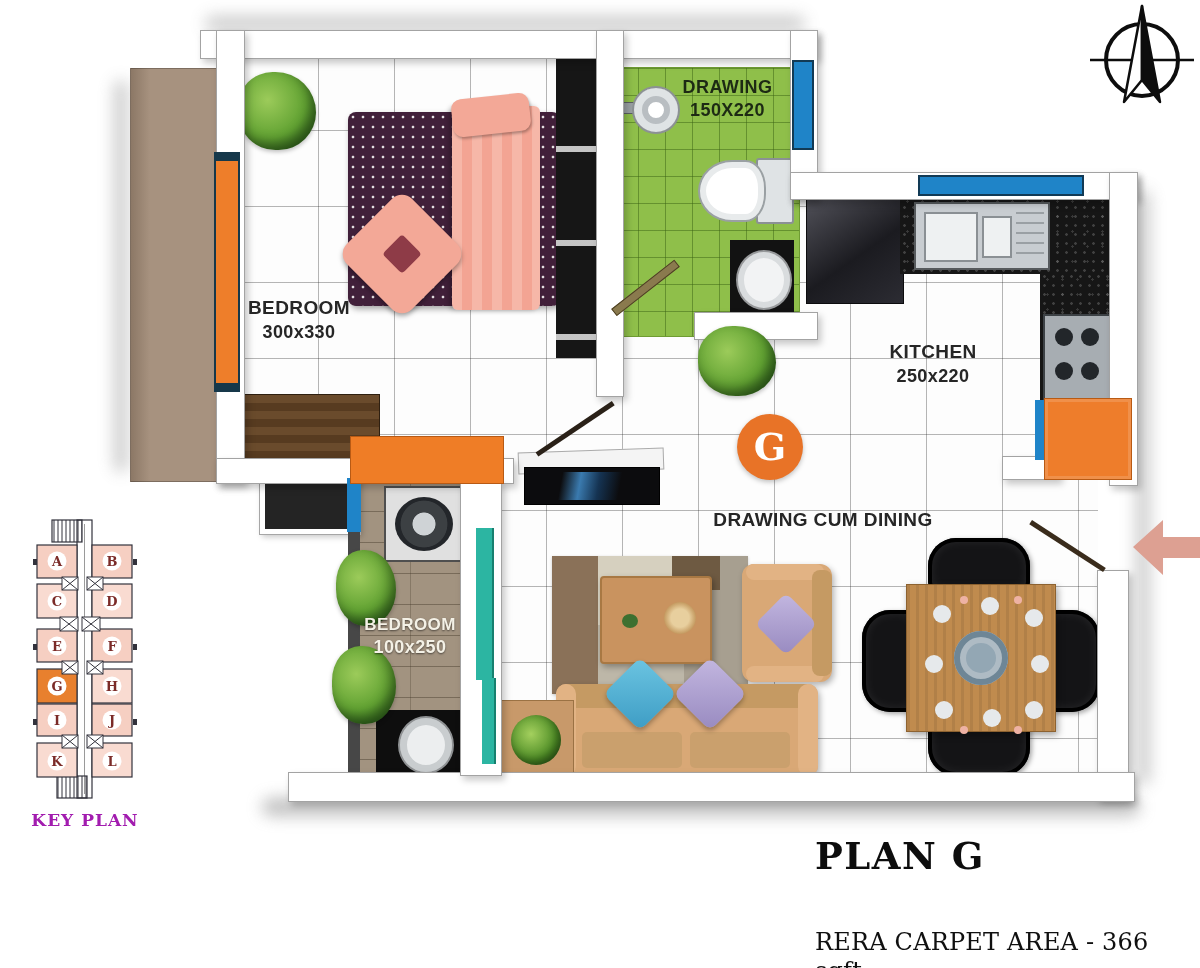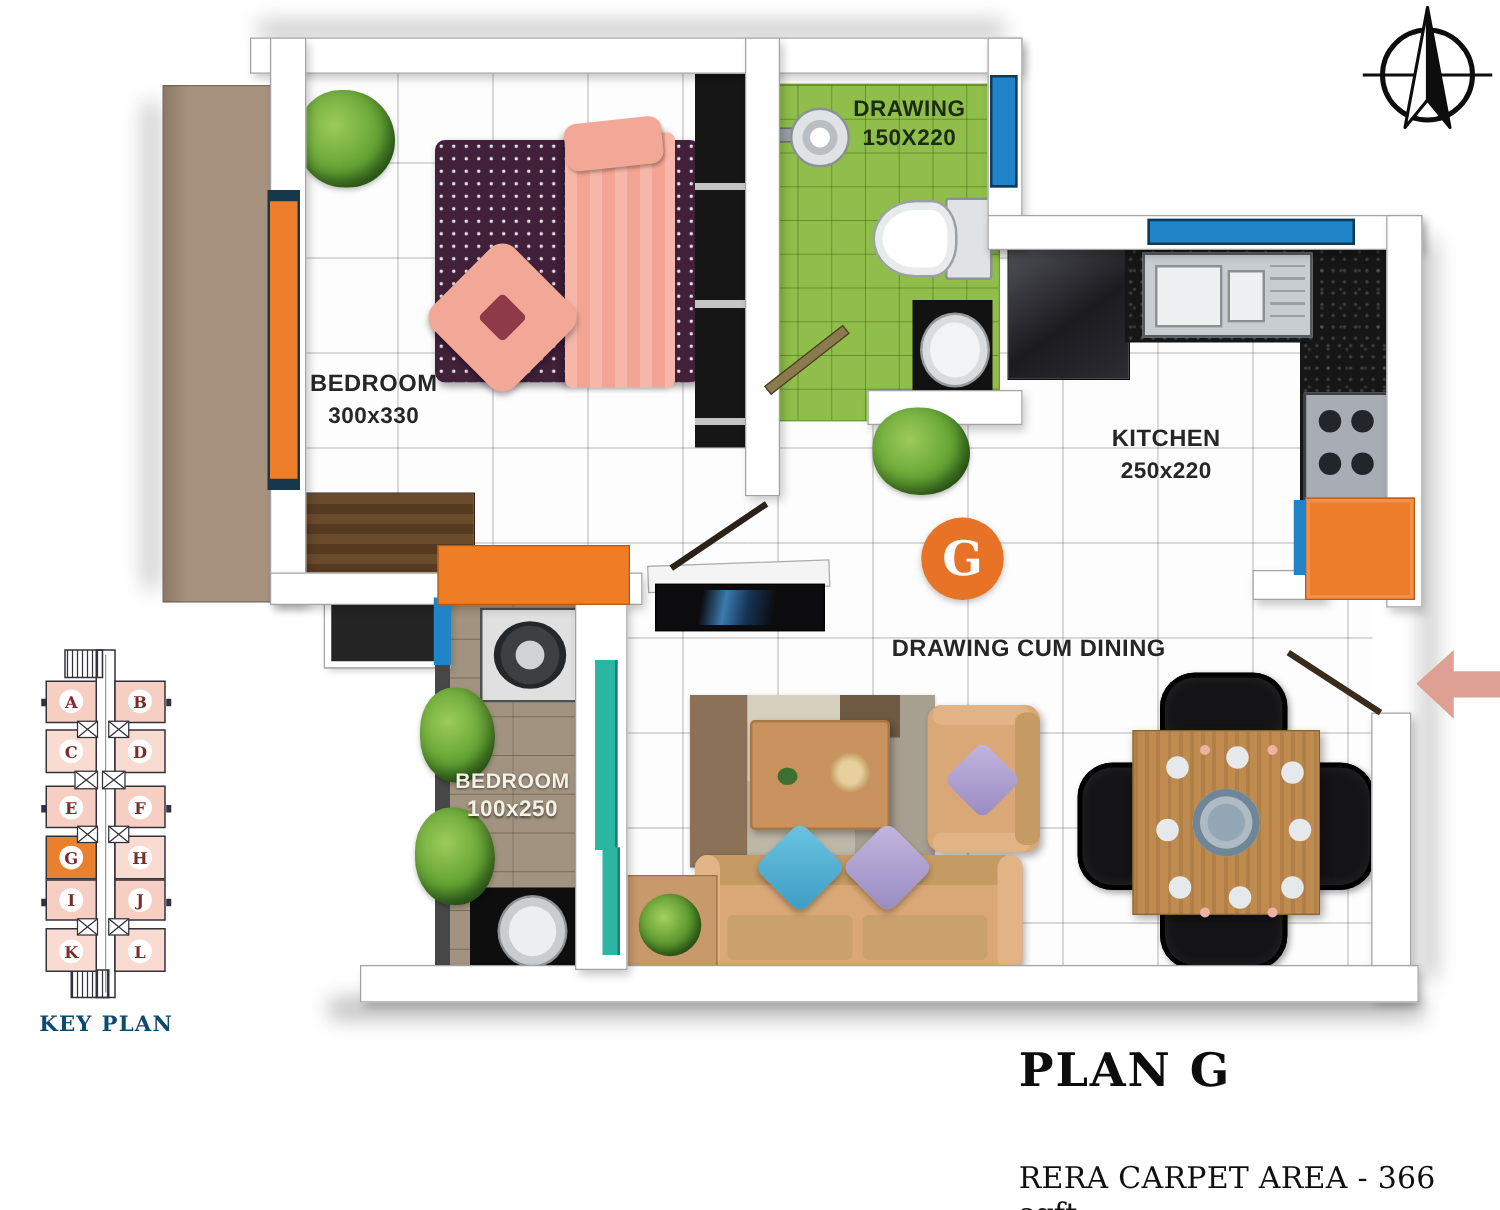--- a/index.html
+++ b/index.html
@@ -200,21 +200,21 @@
   .lbl .dims{font-size:18px}
   .lbl-bedroom{left:224px;top:296px;width:150px}
   .lbl-toilet{left:660px;top:76px;width:135px;font-size:18px;color:#1d2a14}
   .lbl-kitchen{left:868px;top:340px;width:130px}
   .lbl-hall{left:698px;top:508px;width:250px}
   .lbl-balcony{left:358px;top:614px;width:104px;font-size:17px;color:#f4f1e6;text-shadow:0 1px 2px rgba(0,0,0,.55)}
 
   
   .keyplan{left:24px;top:514px;width:122px;height:296px;z-index:9}
   .kp-caption{left:22px;top:812px;width:126px;text-align:center;z-index:9;
-      font:700 17px/1 "DejaVu Serif",serif;color:#0c4a6e;letter-spacing:1px}
+      font:700 17px/1 "DejaVu Serif",serif;color:#a21caf;letter-spacing:1px}
   .compass{left:1090px;top:2px;width:104px;height:108px;z-index:9}
   .entry-arrow{left:1133px;top:520px;width:67px;height:56px;z-index:9}
   .t-type{left:815px;top:836px;z-index:9;font:700 37px/1.1 "DejaVu Serif",serif;color:#0d0d0d;letter-spacing:1.5px}
   .t-line{position:absolute;z-index:9;font:400 24px/1.2 "DejaVu Serif",serif;color:#101010;letter-spacing:.2px}
   .t-l1{left:815px;top:888px}
   .t-l2{left:815px;top:928px}
 </style>
 </head>
 <body>
 

